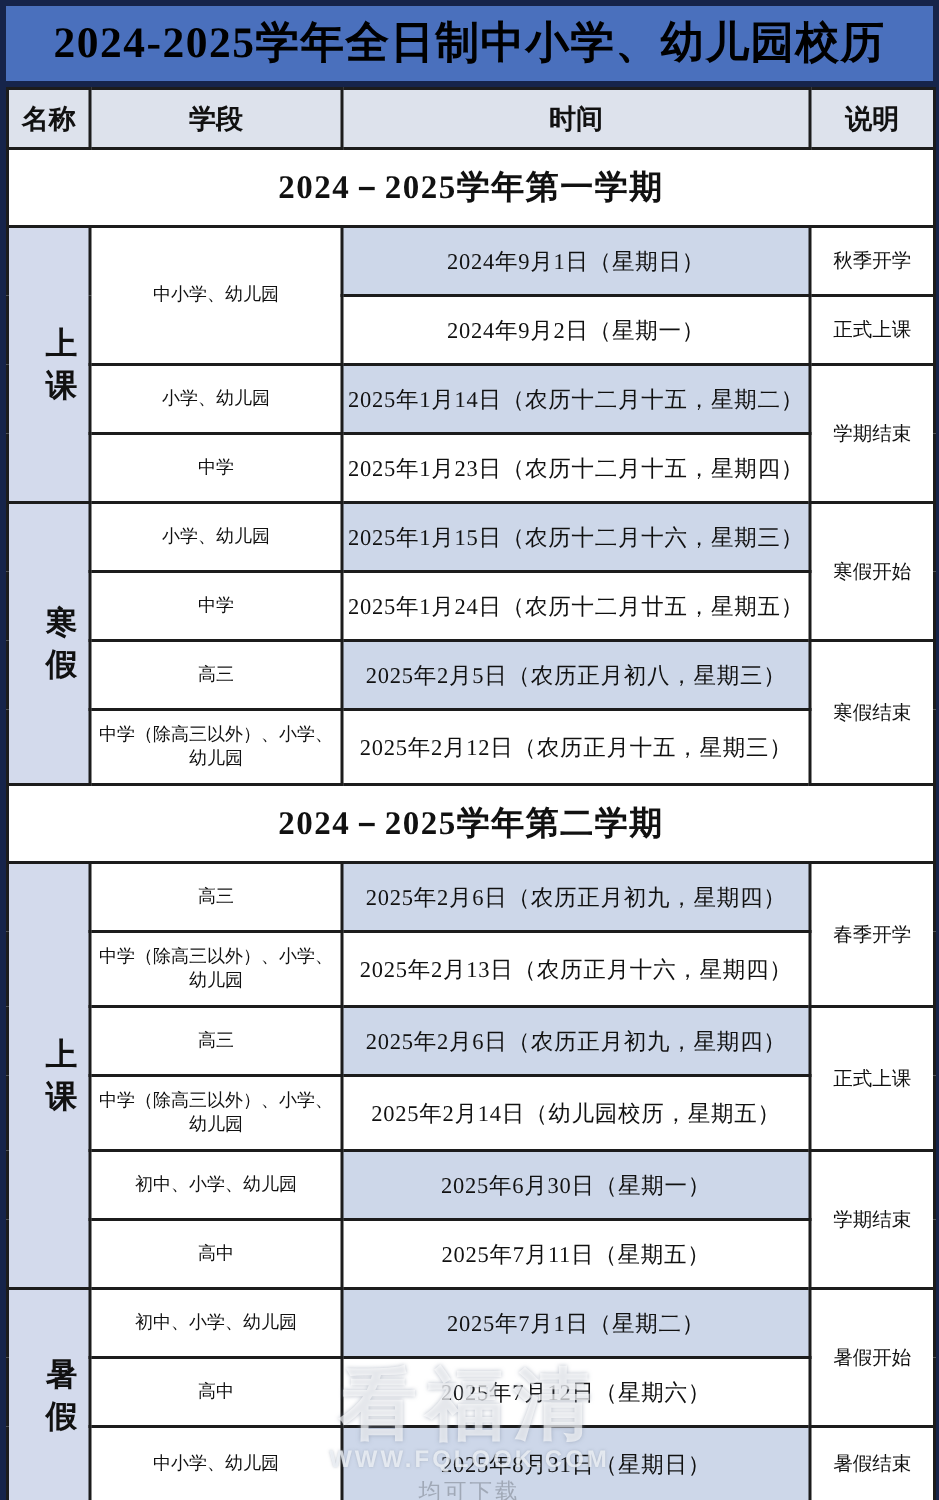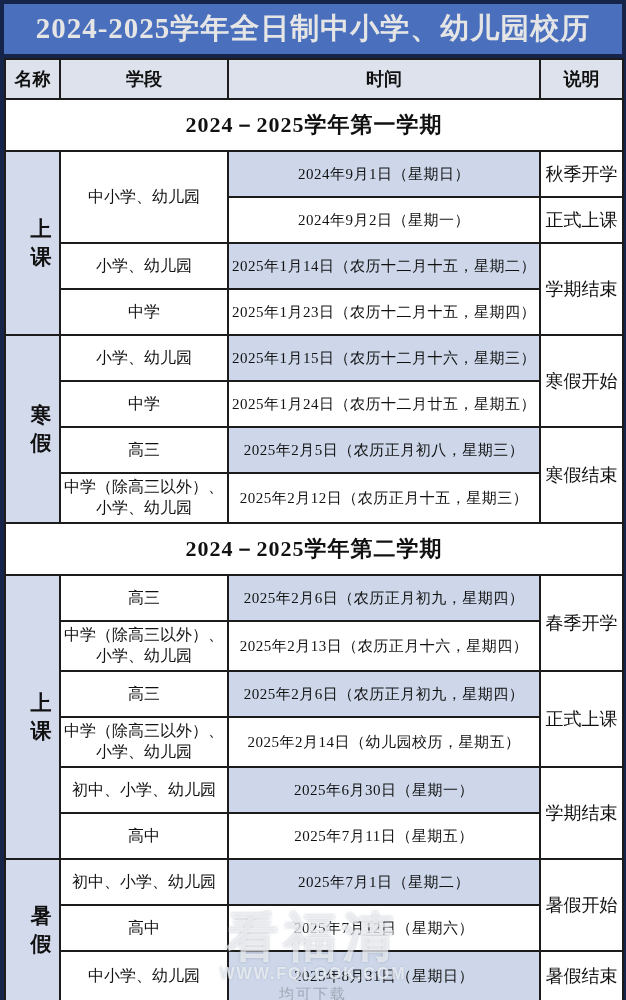--- a/index.html
+++ b/index.html
@@ -12,21 +12,21 @@
     position:relative;
     width:626px;height:1000px;
     box-sizing:border-box;
     background:var(--frame,#16244a);
     padding:4px;
     overflow:hidden;
   }
   .title-bar{
     height:50px;
     background:var(--title-bg,#4a70bd);
-    color:#e5e5e5;
+    color:#000000;
     display:flex;align-items:center;justify-content:center;
     font-size:29px;font-weight:bold;letter-spacing:1px;
     white-space:nowrap;
   }
   table.cal{
     border-collapse:collapse;
     table-layout:fixed;
     width:618px;
     margin-top:4px;
     background:#ffffff;
@@ -47,24 +47,24 @@
   tr.section td{
     background:#ffffff;
     font-size:22px;font-weight:bold;letter-spacing:1px;
   }
   tr.r{height:46px;}
   tr.tall{height:50px;}
   td.name-cell{
     background:var(--name-bg,#d3daec);
     font-size:21px;font-weight:bold;letter-spacing:1px;padding-left:20px;
   }
-  td.stage-cell{font-size:16px;background:#ffffff;line-height:1.3;}
+  td.stage-cell{font-size:12px;background:#ffffff;line-height:1.3;}
   td.date-cell{font-size:15px;background:#ffffff;letter-spacing:0.5px;text-align:center;}
   td.date-cell.hl{background:var(--highlight,#cdd7e9);}
-  td.note-cell{font-size:18px;background:#ffffff;border-radius:14px;}
+  td.note-cell{font-size:13px;background:#ffffff;border-radius:14px;}
   .watermark{
     position:absolute;left:0;right:0;top:912px;
     text-align:center;pointer-events:none;z-index:5;
   }
   .wm-brand{
     font-size:52px;font-weight:bold;line-height:1.0;
     color:rgba(255,255,255,0.62);
     text-shadow:0 0 3px rgba(130,140,160,0.55);
     letter-spacing:6px;
   }

